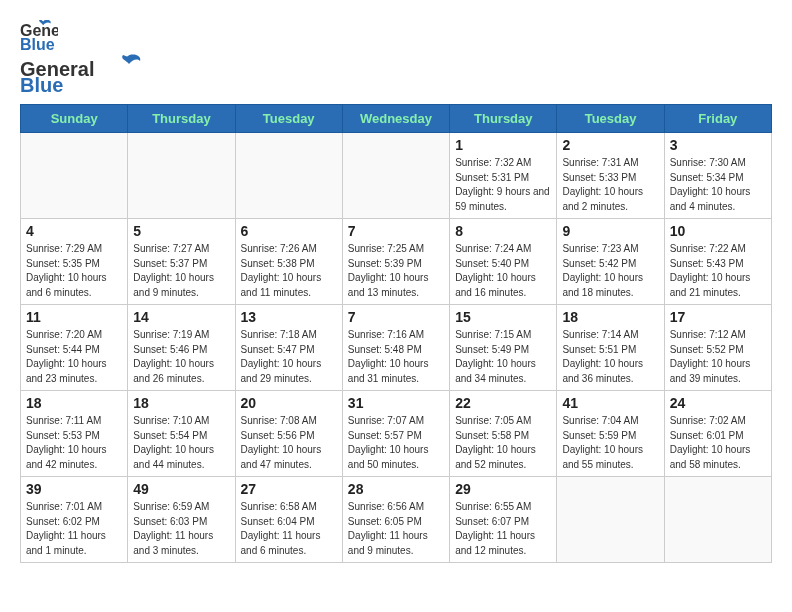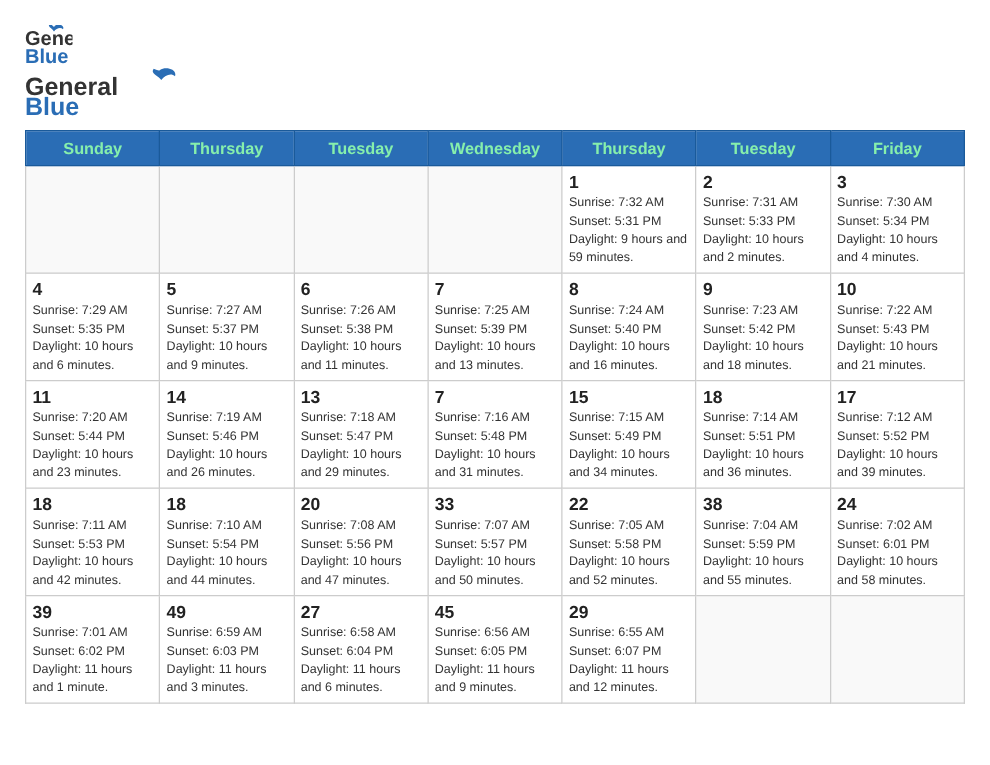--- a/index.html
+++ b/index.html
@@ -202,29 +202,29 @@
         </td>
         <td>
           <span class="day-number">18</span>
           <div class="day-info">Sunrise: 7:10 AM<br>Sunset: 5:54 PM<br>Daylight: 10 hours and 44 minutes.</div>
         </td>
         <td>
           <span class="day-number">20</span>
           <div class="day-info">Sunrise: 7:08 AM<br>Sunset: 5:56 PM<br>Daylight: 10 hours and 47 minutes.</div>
         </td>
         <td>
-          <span class="day-number">33</span>
+          <span class="day-number">31</span>
           <div class="day-info">Sunrise: 7:07 AM<br>Sunset: 5:57 PM<br>Daylight: 10 hours and 50 minutes.</div>
         </td>
         <td>
           <span class="day-number">22</span>
           <div class="day-info">Sunrise: 7:05 AM<br>Sunset: 5:58 PM<br>Daylight: 10 hours and 52 minutes.</div>
         </td>
         <td>
-          <span class="day-number">38</span>
+          <span class="day-number">41</span>
           <div class="day-info">Sunrise: 7:04 AM<br>Sunset: 5:59 PM<br>Daylight: 10 hours and 55 minutes.</div>
         </td>
         <td>
           <span class="day-number">24</span>
           <div class="day-info">Sunrise: 7:02 AM<br>Sunset: 6:01 PM<br>Daylight: 10 hours and 58 minutes.</div>
         </td>
       </tr>
       <tr>
         <td>
           <span class="day-number">39</span>
@@ -232,21 +232,21 @@
         </td>
         <td>
           <span class="day-number">49</span>
           <div class="day-info">Sunrise: 6:59 AM<br>Sunset: 6:03 PM<br>Daylight: 11 hours and 3 minutes.</div>
         </td>
         <td>
           <span class="day-number">27</span>
           <div class="day-info">Sunrise: 6:58 AM<br>Sunset: 6:04 PM<br>Daylight: 11 hours and 6 minutes.</div>
         </td>
         <td>
-          <span class="day-number">45</span>
+          <span class="day-number">28</span>
           <div class="day-info">Sunrise: 6:56 AM<br>Sunset: 6:05 PM<br>Daylight: 11 hours and 9 minutes.</div>
         </td>
         <td>
           <span class="day-number">29</span>
           <div class="day-info">Sunrise: 6:55 AM<br>Sunset: 6:07 PM<br>Daylight: 11 hours and 12 minutes.</div>
         </td>
         <td class="empty"></td>
         <td class="empty"></td>
       </tr>
     </tbody>

